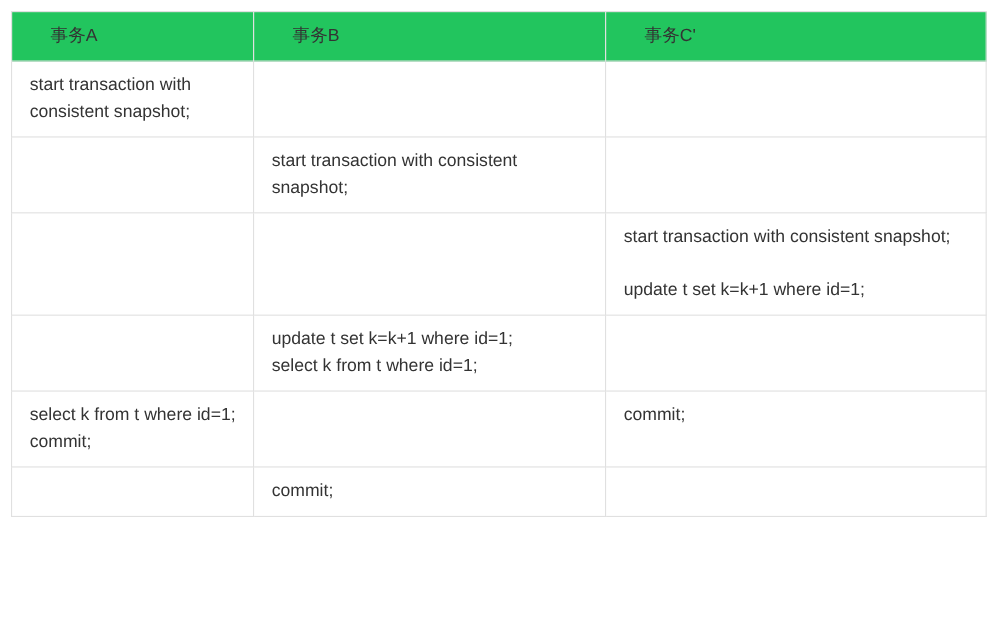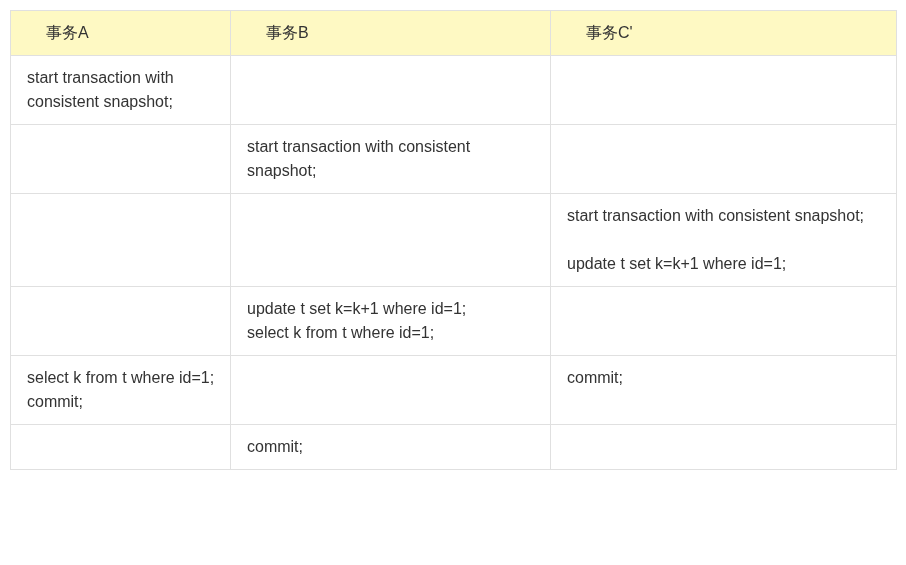--- a/index.html
+++ b/index.html
@@ -18,21 +18,21 @@
     th, td {
       border: 1px solid #e0e0e0;
       padding: 10px 12px;
       text-align: left;
       vertical-align: top;
       font-weight: normal;
       line-height: 1.5;
       word-wrap: break-word;
     }
     th {
-      background: #fef9c3;
+      background: #22c55e;
       padding-left: 35px;
     }
     col.col-a { width: 220px; }
     col.col-b { width: 320px; }
     col.col-c { width: 346px; }
     .multiline {
       white-space: pre-line;
       padding-left: 16px;
     }
   </style>

